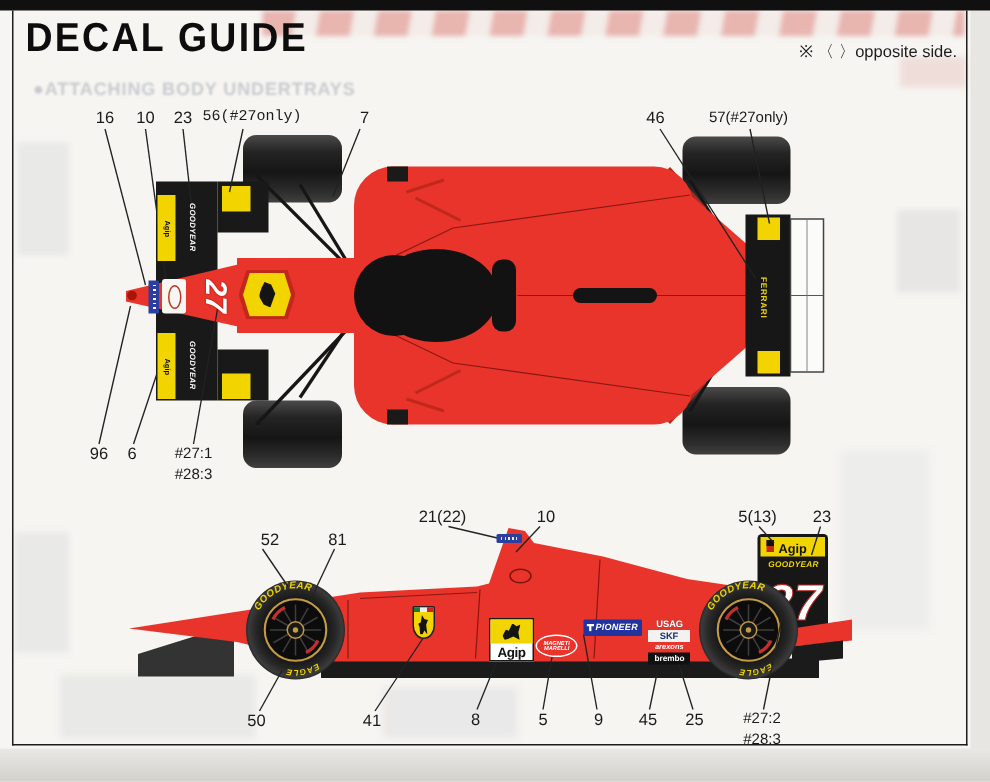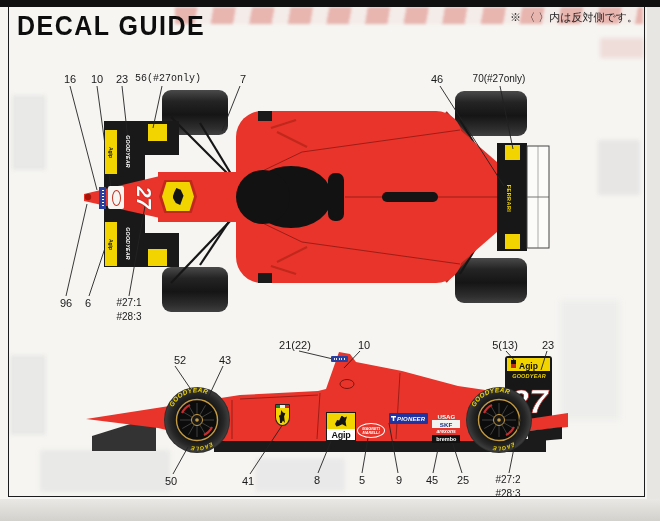--- a/index.html
+++ b/index.html
@@ -15,20 +15,21 @@
   .srow{width:100%;height:8px;display:flex;align-items:center;justify-content:center;
         font-size:10px;white-space:nowrap;}
   svg{position:absolute;left:0;top:0;}
 </style>
 </head>
 <body>
 
 <div id="page">
 
   <div class="ghost" style="left:175px;top:7px;width:468px;height:17px;background:repeating-linear-gradient(100deg,rgba(210,75,66,.38) 0 22px,rgba(210,75,66,.05) 22px 38px);filter:blur(1.6px);"></div>
+  <div class="ghost" style="left:22px;top:52px;width:300px;height:15px;color:rgba(95,105,125,.30);font-weight:bold;font-size:12px;letter-spacing:.6px;filter:blur(.7px);">●ATTACHING BODY UNDERTRAYS</div>
   <div class="ghost" style="left:12px;top:95px;width:34px;height:75px;background:rgba(120,125,140,.10);filter:blur(2px);"></div>
   <div class="ghost" style="left:10px;top:355px;width:36px;height:80px;background:rgba(120,125,140,.10);filter:blur(2px);"></div>
   <div class="ghost" style="left:598px;top:140px;width:42px;height:55px;background:rgba(120,125,140,.12);filter:blur(2px);"></div>
   <div class="ghost" style="left:600px;top:38px;width:44px;height:20px;background:rgba(200,90,80,.15);filter:blur(2px);"></div>
   <div class="ghost" style="left:40px;top:450px;width:130px;height:42px;background:rgba(120,125,140,.10);filter:blur(2.5px);"></div>
   <div class="ghost" style="left:255px;top:458px;width:90px;height:34px;background:rgba(120,125,140,.09);filter:blur(2.5px);"></div>
   <div class="ghost" style="left:560px;top:300px;width:60px;height:120px;background:rgba(130,135,150,.07);filter:blur(3px);"></div>
 
   <svg width="660" height="521" viewBox="0 0 660 521">
     <defs>
@@ -261,43 +262,43 @@
         <span style="transform:scale(.55);font-weight:bold;">brembo</span>
       </div>
   </div>
 
   <div class="lbl" style="left:70px;top:79px;text-align:right;">16</div>
   <div class="lbl" style="left:97px;top:79px;">10</div>
   <div class="lbl" style="left:122px;top:79px;">23</div>
   <div class="lbl sm" style="left:168px;top:79px;font-family:Liberation Mono, monospace;">56(#27only)</div>
   <div class="lbl" style="left:243px;top:79px;">7</div>
   <div class="lbl" style="left:437px;top:79px;">46</div>
-  <div class="lbl sm" style="left:499px;top:79px;">70(#27only)</div>
+  <div class="lbl sm" style="left:499px;top:79px;">57(#27only)</div>
   <div class="lbl" style="left:66px;top:303px;">96</div>
   <div class="lbl" style="left:88px;top:303px;">6</div>
   <div class="lbl sm" style="left:129px;top:303px;">#27:1</div>
   <div class="lbl sm" style="left:129px;top:317px;">#28:3</div>
 
   <div class="lbl" style="left:180px;top:360px;">52</div>
-  <div class="lbl" style="left:225px;top:360px;">43</div>
+  <div class="lbl" style="left:225px;top:360px;">81</div>
   <div class="lbl" style="left:295px;top:345px;text-align:right;">21(22)</div>
   <div class="lbl" style="left:364px;top:345px;">10</div>
   <div class="lbl" style="left:505px;top:345px;">5(13)</div>
   <div class="lbl" style="left:548px;top:345px;">23</div>
   <div class="lbl" style="left:171px;top:481px;">50</div>
   <div class="lbl" style="left:248px;top:481px;">41</div>
   <div class="lbl" style="left:317px;top:480px;">8</div>
   <div class="lbl" style="left:362px;top:480px;">5</div>
   <div class="lbl" style="left:399px;top:480px;">9</div>
   <div class="lbl" style="left:432px;top:480px;">45</div>
   <div class="lbl" style="left:463px;top:480px;">25</div>
   <div class="lbl sm" style="left:508px;top:480px;">#27:2</div>
   <div class="lbl sm" style="left:508px;top:494px;">#28:3</div>
 
   <div style="position:absolute;left:647px;top:7px;width:13px;height:514px;background:#e7e6e2;"></div>
   <div style="position:absolute;left:0;top:499px;width:660px;height:22px;background:linear-gradient(180deg,#e9e8e4,#d2d1cc);"></div>
   <div style="position:absolute;left:8px;top:7px;width:637px;height:490px;border:1.6px solid #1c1c1c;border-top:none;box-sizing:border-box;"></div>
   <div style="position:absolute;left:0;top:0;width:660px;height:7px;background:#101010;"></div>
 
   <div style="position:absolute;left:17px;top:10px;font-weight:bold;font-size:25px;letter-spacing:1.5px;color:#0d0d0d;transform:scaleY(1.08);transform-origin:left top;">DECAL GUIDE</div>
-  <div style="position:absolute;right:22px;top:10px;font-size:11px;color:#1c1c1c;text-align:right;">※ 〈 〉内は反対側です。</div>
+  <div style="position:absolute;right:22px;top:26px;font-size:11px;color:#1c1c1c;text-align:right;">※ 〈 〉opposite side.</div>
 
 </div>
 
 </body></html>

